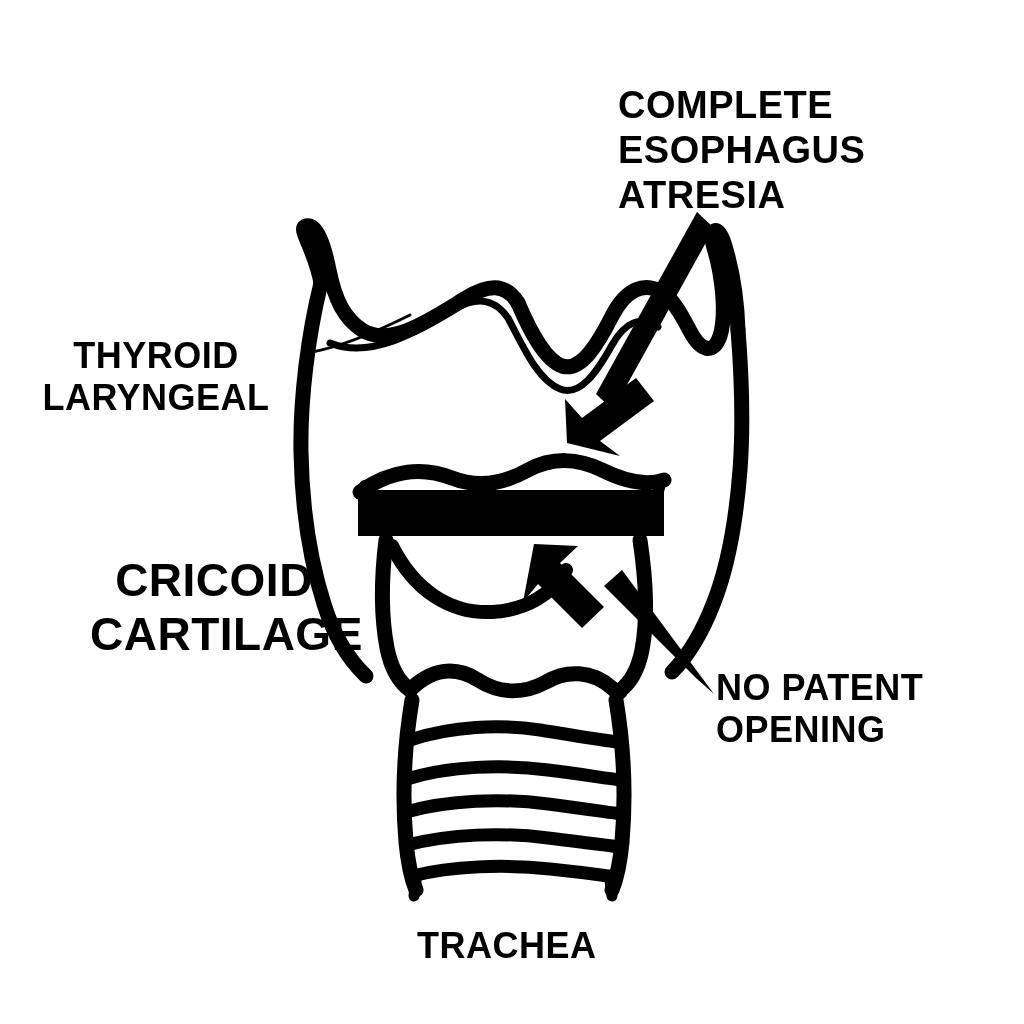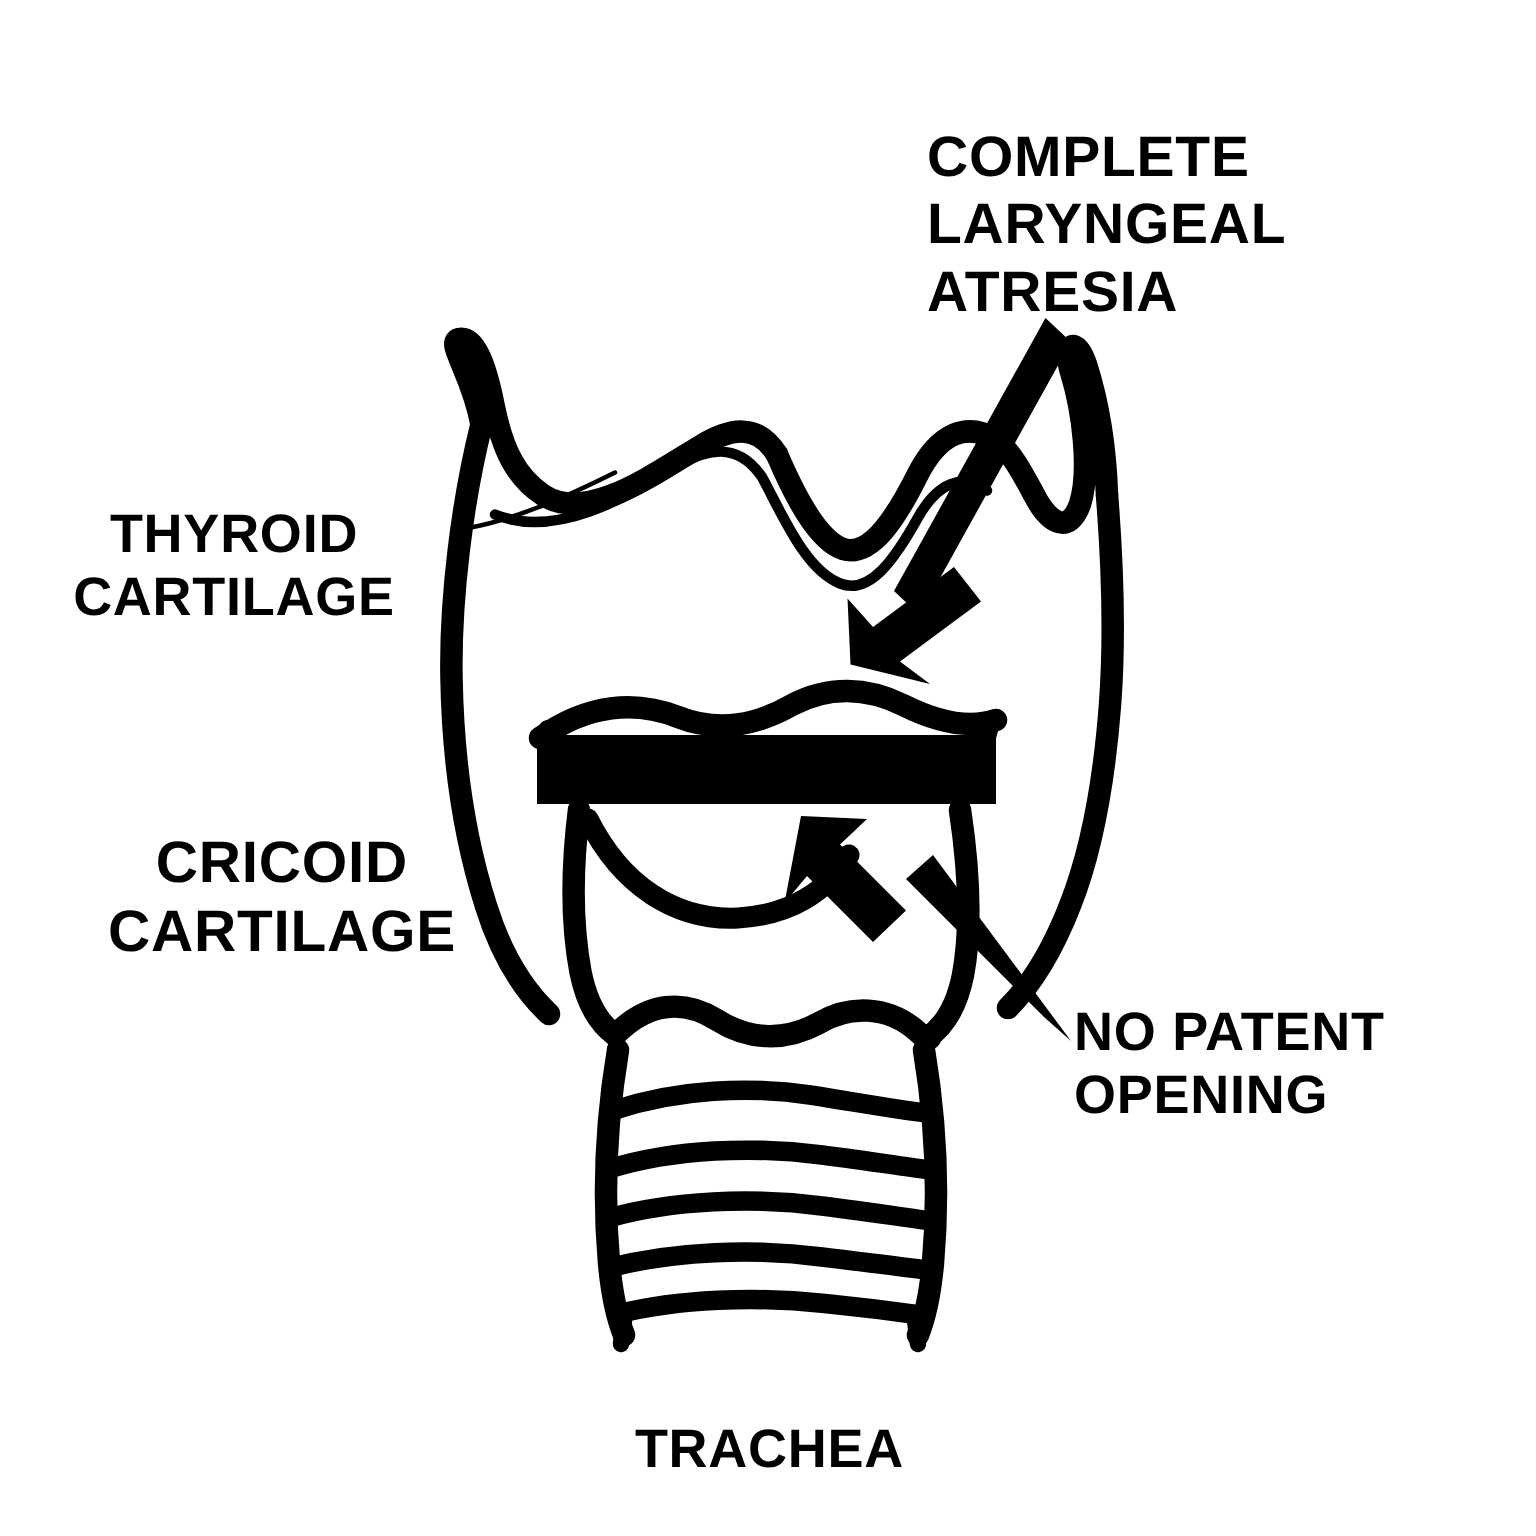--- a/index.html
+++ b/index.html
@@ -45,46 +45,45 @@
     text-align: left;
   }
   .label-thyroid-cartilage {
     left: 36px;
     top: 335px;
     font-size: 36px;
     text-align: center;
     width: 240px;
   }
   .label-cricoid-cartilage {
-    left: 64px;
+    left: 90px;
     top: 553px;
-    font-size: 39px;
+    font-size: 46px;
     text-align: center;
     width: 248px;
   }
   .label-esophagus {
     left: 95px;
     top: 743px;
     font-size: 36px;
     text-align: left;
   }
   .label-no-patent-opening {
     left: 716px;
     top: 667px;
     font-size: 36px;
     text-align: left;
     width: 226px;
   }
   .label-trachea {
     left: 417px;
     top: 925px;
     font-size: 36px;
-    text-align: center;
+    text-align: left;
     width: 192px;
-    margin-top: 20px;
   }
 </style>
 </head>
 <body>
 
 <div id="diagram-root">
 
   <svg id="anatomy-svg" viewBox="0 0 1024 1024" xmlns="http://www.w3.org/2000/svg">
 
     <rect x="0" y="0" width="1024" height="1024" fill="#ffffff"></rect>
@@ -213,25 +212,25 @@
                L 560 563
                L 604 607
                L 582 628
                L 538 584
                L 523 602
                Z"></path>
     </g>
   </svg>
 
   <div class="label label-complete-atresia">COMPLETE
-LARYNGEAL
+ESOPHAGUS
 ATRESIA</div>
 
   <div class="label label-thyroid-cartilage">THYROID
-CARTILAGE</div>
+LARYNGEAL</div>
 
   <div class="label label-cricoid-cartilage">CRICOID
 CARTILAGE</div>
 
 
   <div class="label label-no-patent-opening">NO PATENT
 OPENING</div>
 
   <div class="label label-trachea">TRACHEA</div>
 

